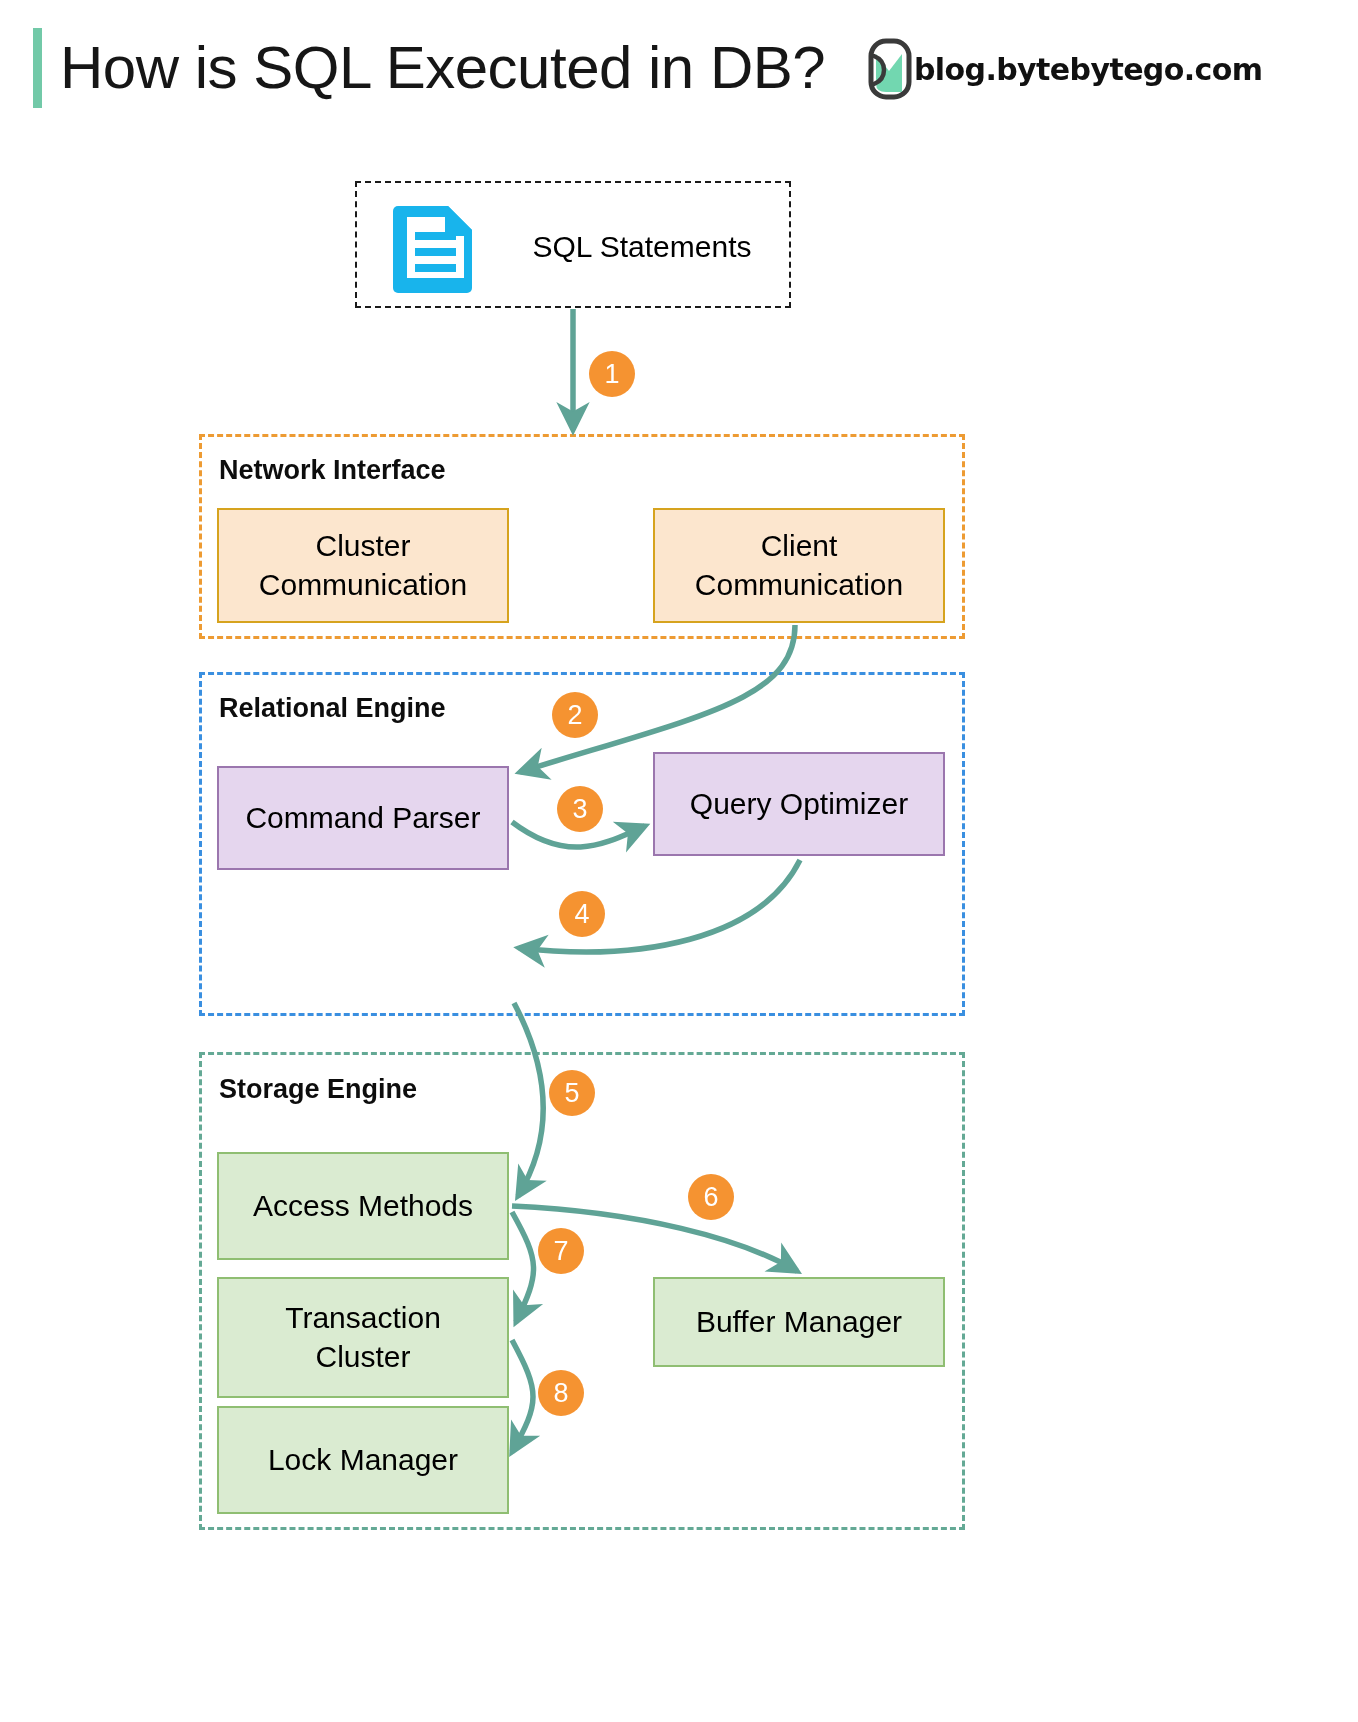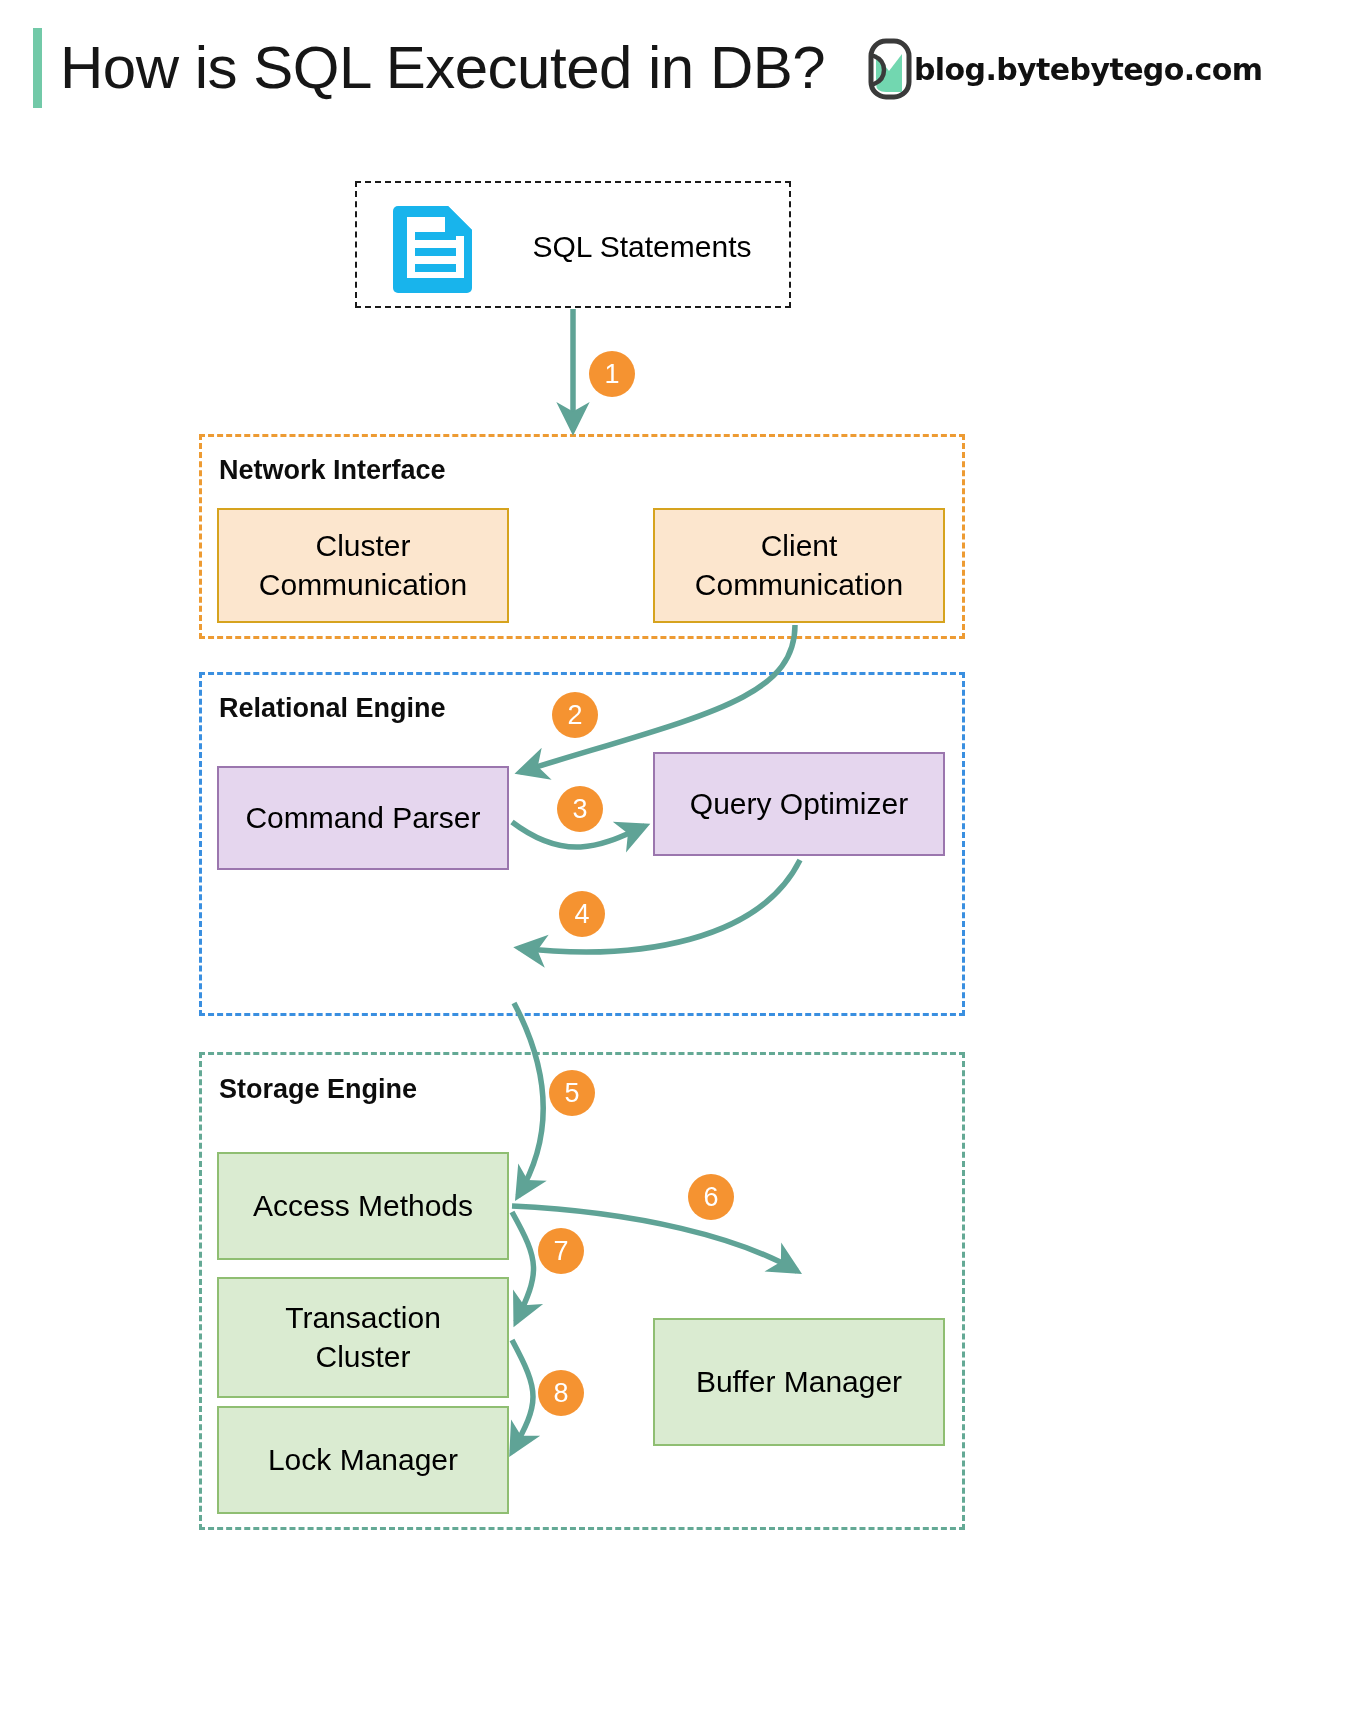--- a/index.html
+++ b/index.html
@@ -67,21 +67,21 @@
   .box-green{background:#DAEBD1;border-color:#8FBE72;}
 
   #n-cluster{left:217px;top:508px;width:292px;height:115px;}
   #n-client{left:653px;top:508px;width:292px;height:115px;}
   #n-parser{left:217px;top:752px;width:292px;height:104px;margin-top:14px;}
   #n-optimizer{left:653px;top:752px;width:292px;height:104px;}
   #n-executor{left:217px;top:897px;width:292px;height:104px;}
   #n-access{left:217px;top:1152px;width:292px;height:108px;}
   #n-txn{left:217px;top:1277px;width:292px;height:121px;}
   #n-lock{left:217px;top:1406px;width:292px;height:108px;}
-  #n-buffer{left:653px;top:1277px;width:292px;height:128px;margin-top:41px;}
+  #n-buffer{left:653px;top:1277px;width:292px;height:90px;}
 
   
   #arrows{position:absolute;left:0;top:0;width:1358px;height:1722px;pointer-events:none;}
 
   
   .badge{
     position:absolute;width:46px;height:46px;border-radius:50%;
     background:#F59331;color:#ffffff;
     display:flex;align-items:center;justify-content:center;
     font-size:27px;font-weight:400;line-height:1;

